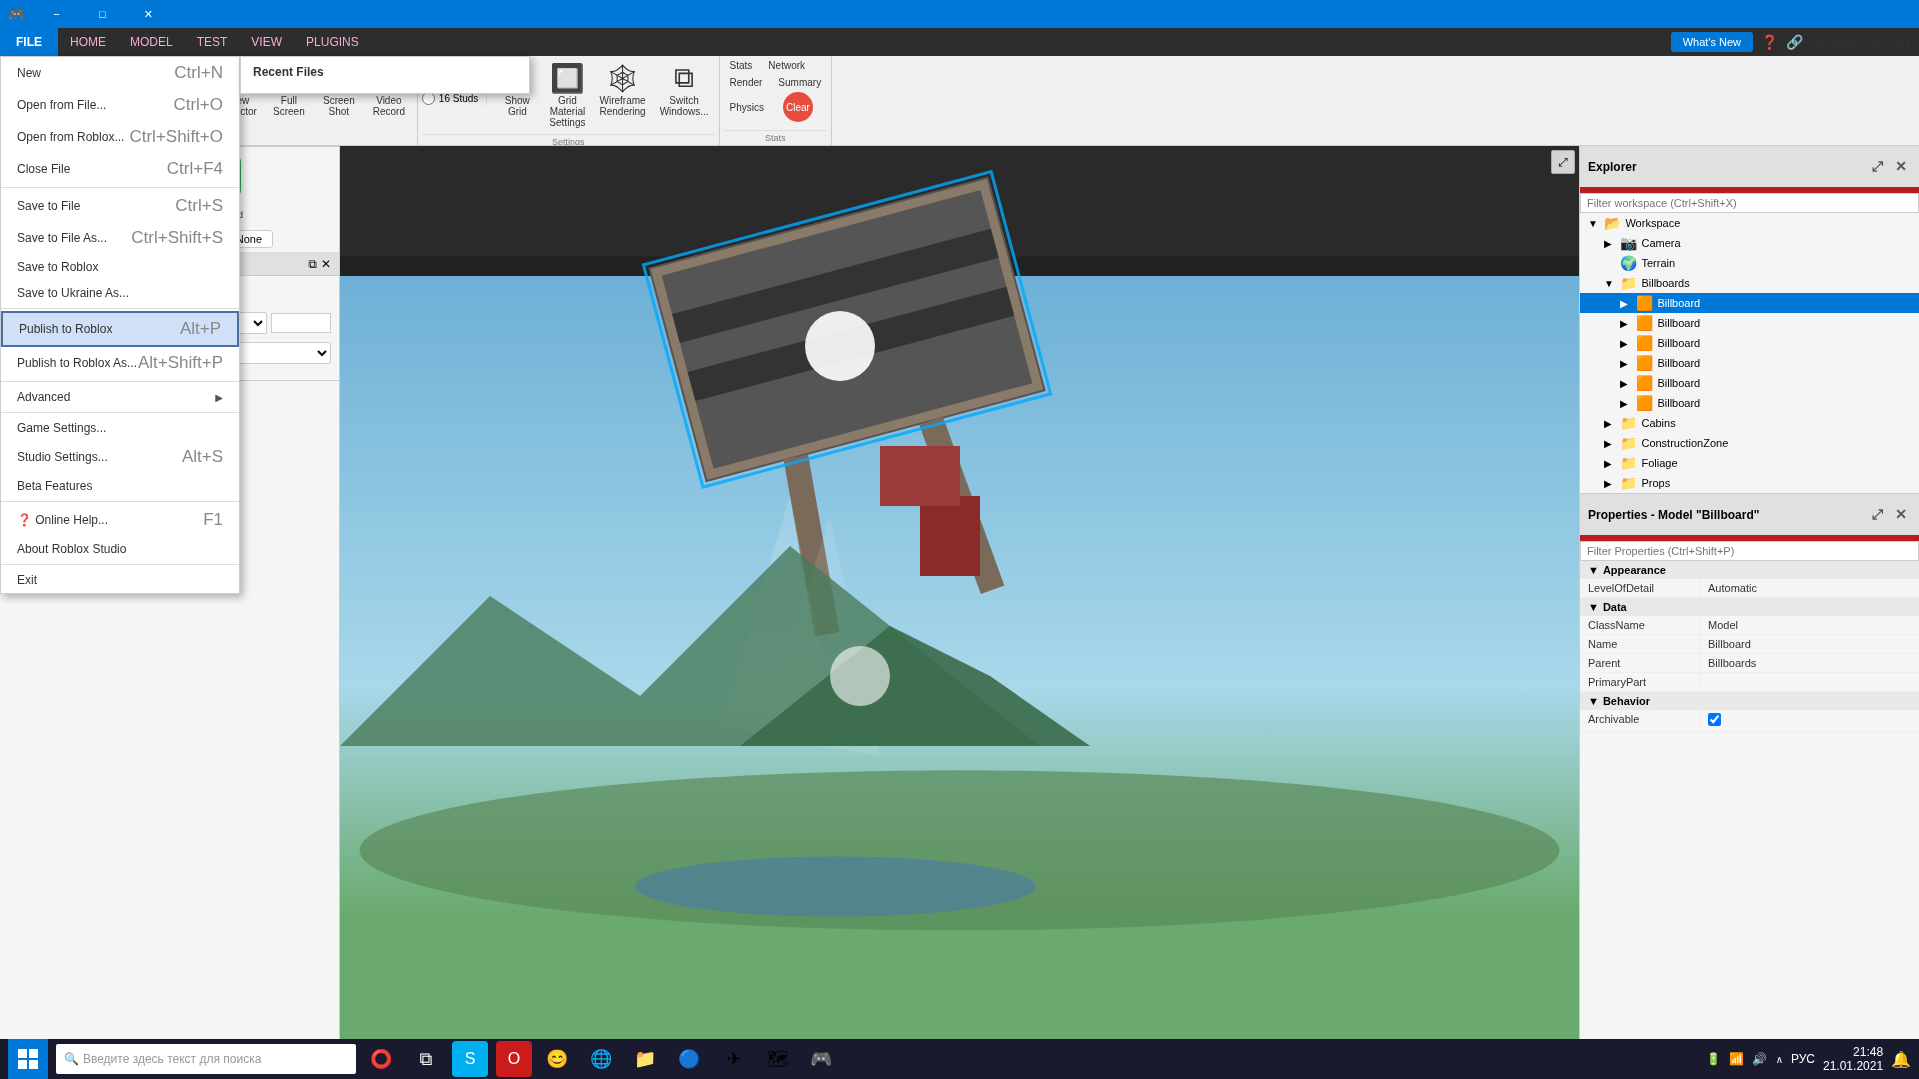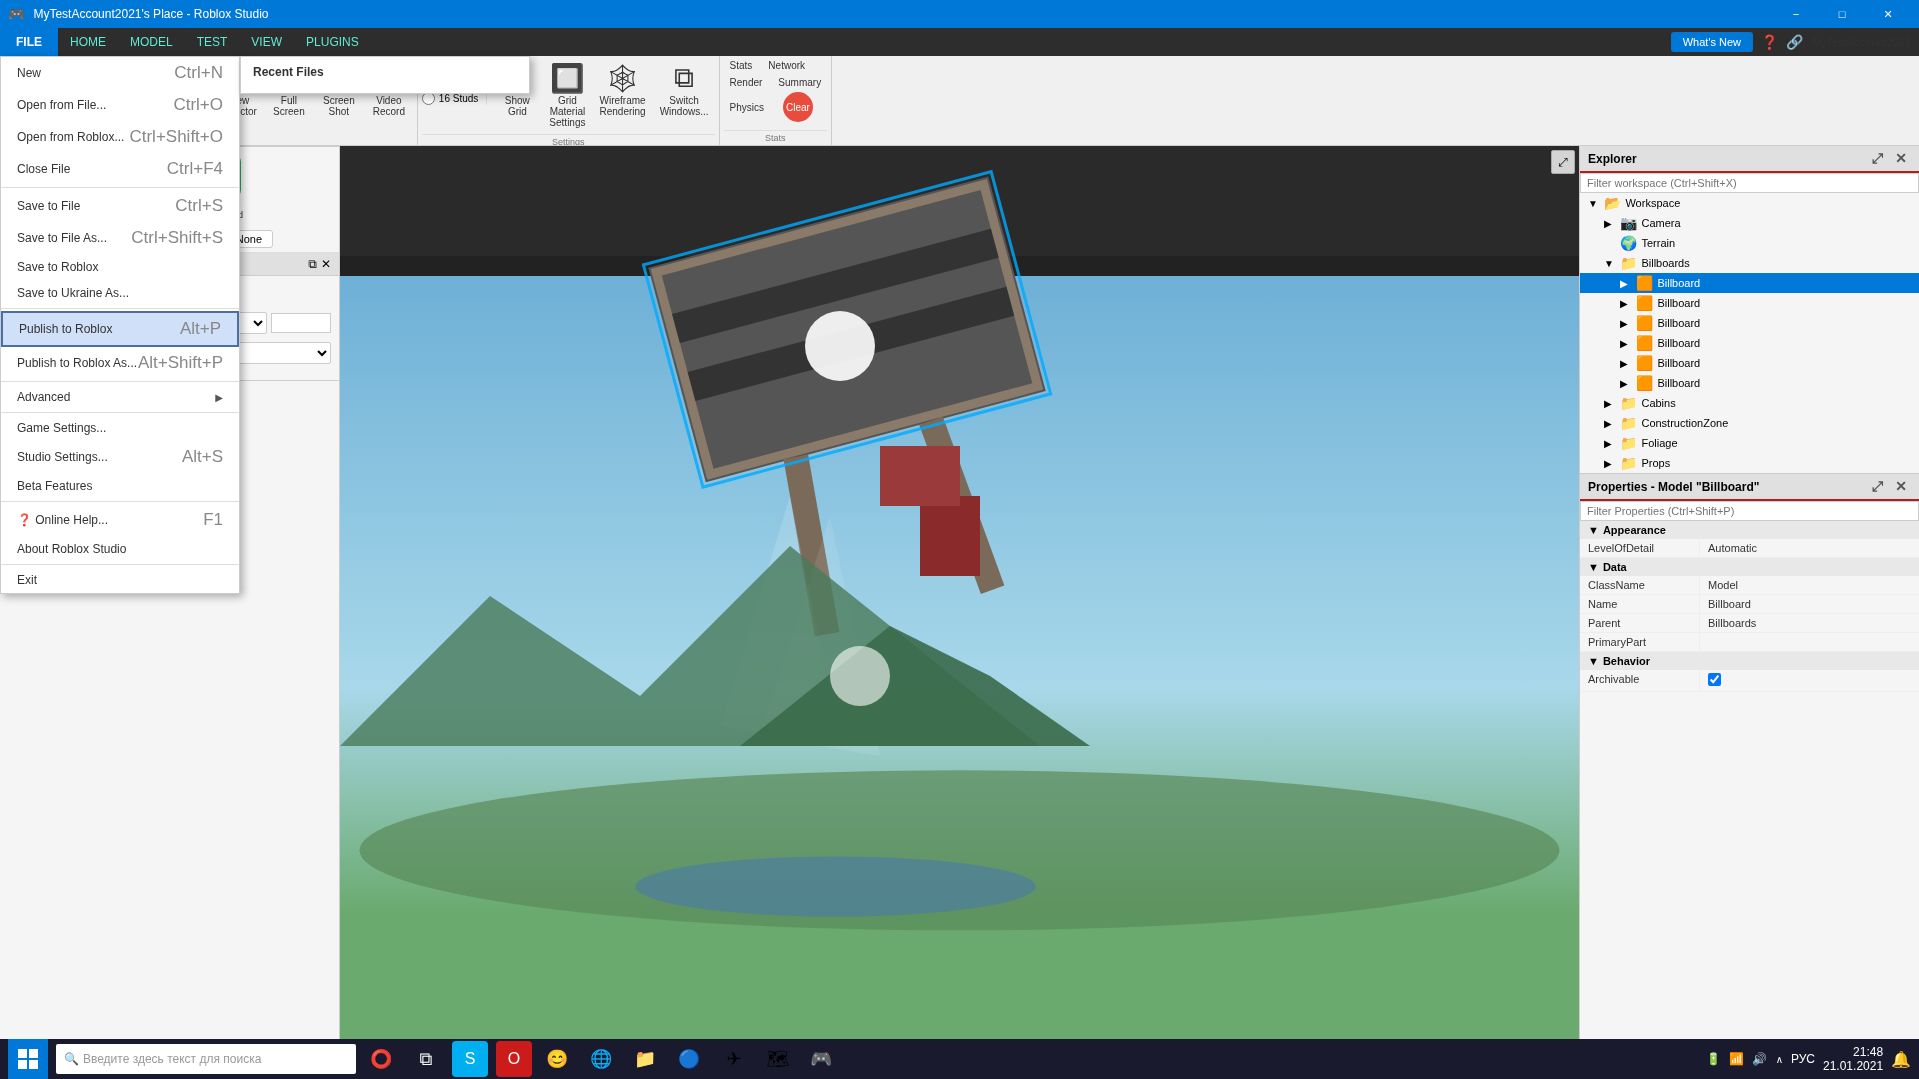--- a/index.html
+++ b/index.html
@@ -28,21 +28,21 @@
     #menubar {
       height: 28px;
       background: #2d2d2d;
       display: flex;
       align-items: stretch;
       justify-content: space-between;
     }
     .menu-item {
       padding: 1px 12px;
       display: flex; align-items: center;
-      color: #5eead4; font-size: 12px; cursor: pointer;
+      color: #f9a8d4; font-size: 12px; cursor: pointer;
       position: relative;
     }
     .menu-item.active { background: #0078d7; }
     .menu-file { background: #e74c3c; color: white; font-weight: bold; padding: 0 16px; }
 
     
     #ribbon {
       height: 90px;
       background: #f0f0f0;
       border-bottom: 1px solid #ccc;
@@ -98,27 +98,27 @@
     
     #right-panel {
       width: 340px;
       background: #f5f5f5;
       border-left: 1px solid #ccc;
       display: flex;
       flex-direction: column;
     }
     .panel-header {
       background: #e0e0e0;
-      padding: 4px 8px;
+      padding: 12px 8px;
       font-weight: bold;
       font-size: 12px;
       display: flex;
       align-items: center;
       justify-content: space-between;
-      border-bottom: 2px solid #b91c1c;
+      border-bottom: 6px solid #b91c1c;
     }
     .panel-header-btns { display: flex; gap: 4px; }
     .panel-header-btn { cursor: pointer; padding: 0 4px; font-size: 14px; color: #555; }
     .filter-input {
       width: 100%; padding: 3px 6px; border: 1px solid #ccc; font-size: 11px;
       background: white;
     }
     .tree-item {
       padding: 2px 8px; cursor: pointer; font-size: 11px; display: flex; align-items: center;
       gap: 4px;
@@ -310,21 +310,20 @@
       border-top: 1px solid #ddd;
       padding-top: 2px;
       margin-top: auto;
     }
   </style>
 </head>
 <body>
 
 <div id="titlebar">
   <span style="font-size:14px; margin-right:8px;">🎮</span>
-  <span class="title">MyTestAccount2021's Place - Roblox Studio</span>
   <div class="win-controls">
     <div class="win-btn">−</div>
     <div class="win-btn">□</div>
     <div class="win-btn close-btn">✕</div>
   </div>
 </div>
 
 <div id="menubar">
   <div class="menu-item menu-file active">FILE</div>
   <div class="menu-item">HOME</div>

